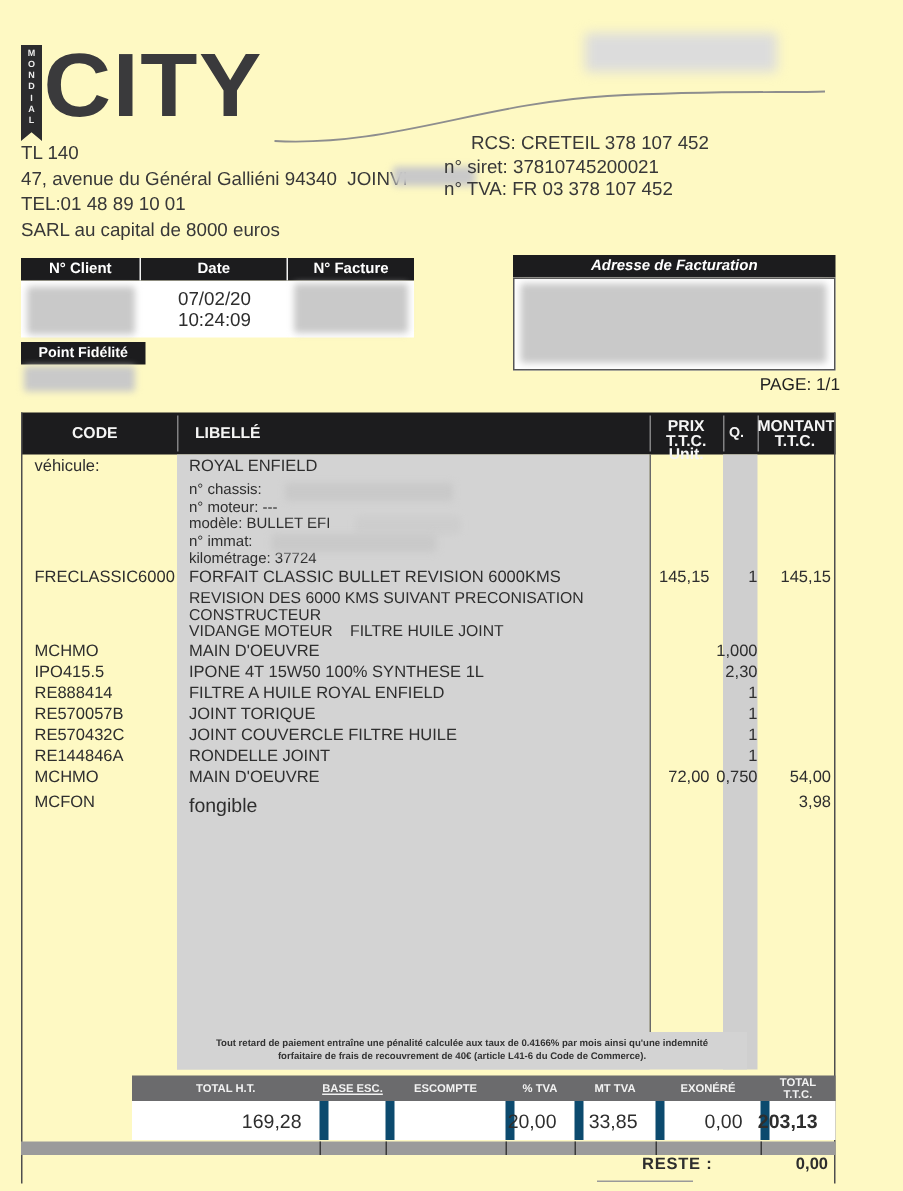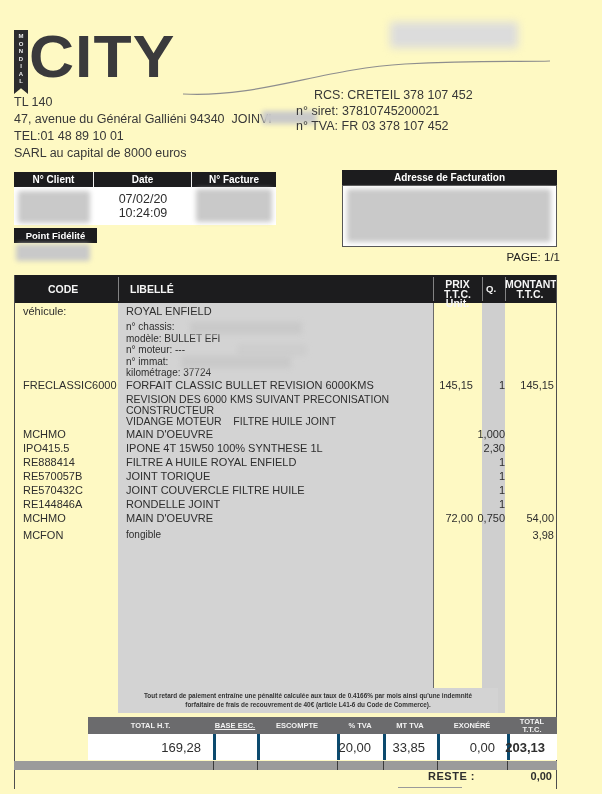--- a/index.html
+++ b/index.html
@@ -48,21 +48,21 @@
   .c1 { width:80px; } .c2 { width:98px; } .c3 { width:84px; }
   .date-val { width:98px; text-align:center; font-size:12.5px; padding-top:5px; }
 
   .fid-head {
     left:14px; top:228px; width:83px; height:15px;
     font-size:9.5px; display:flex; align-items:center; justify-content:center;
   }
 
   .bill-head {
     left:342px; top:170px; width:215px; height:15px;
-    font-size:10px; display:flex; align-items:center; justify-content:center;
+    font-size:10px; display:flex; align-items:center; justify-content:center;font-style:italic;
   }
   .bill-body { left:342px; top:185px; width:215px; height:62px; border:1px solid #555; background:#fff; }
 
   .page-label { left:462px; top:251px; width:98px; text-align:right; font-size:11.5px; color:#222; }
 
   
   .mt-head { left:14px; top:275px; width:543px; height:28px; background:#1c1c1e; }
   .mt-head .lbl { position:absolute; color:#f5f5f5; font-weight:bold; font-size:10.5px; }
   .mt-sep { position:absolute; top:2px; bottom:2px; width:1px; background:rgba(255,255,255,.45); }
   .two-line { font-size:8.5px; line-height:9.5px; text-align:center; }
@@ -88,21 +88,21 @@
 
   
   .totals { left:88px; top:717px; width:469px; }
   .totals .thead { display:flex; height:17px; background:#6b6b6d; }
   .totals .thead div {
     color:#f2f2f2; font-weight:bold; font-size:7.5px; line-height:8px;
     display:flex; align-items:center; justify-content:center; text-align:center;
   }
   .totals .tvals { display:flex; height:26px; background:#fff; }
   .totals .tvals div {
-    border-left:3px solid #0c4a6e; font-size:13px;
+    border-left:6px solid #0c4a6e; font-size:13px;
     display:flex; align-items:center; justify-content:flex-end; padding-right:12px;
   }
   .totals .tvals div:first-child { border-left:none; }
   .t1{width:125px;} .t2{width:44px;text-decoration:underline;} .t3{width:80px;} .t4{width:46px;}
   .t5{width:54px;} .t6{width:70px;} .t7{width:50px;}
   .tvals .t7 { font-weight:bold; padding-right:3px; }
   .tvals .t4, .tvals .t5 { padding-right:6px; }
   .tvals .t6 { padding-right:9px; }
 
   .graybar { left:14px; top:761px; width:543px; height:9px; background:#9b9b9b; }
@@ -195,25 +195,25 @@
       <span class="cp"></span>
       <span class="cq"></span>
       <span class="cm"></span>
     </div>
     <div class="row small" style="height:11.5px;">
       <span class="cc"></span>
         <span class="cl">n° chassis:</span>
     </div>
     <div class="row small" style="height:11.5px;">
       <span class="cc"></span>
+        <span class="cl">n° moteur: ---</span>
+    </div>
+    <div class="row small" style="height:11.5px;">
+      <span class="cc"></span>
         <span class="cl">modèle: BULLET EFI</span>
-    </div>
-    <div class="row small" style="height:11.5px;">
-      <span class="cc"></span>
-        <span class="cl">n° moteur: ---</span>
     </div>
     <div class="row small" style="height:11.5px;">
       <span class="cc"></span>
         <span class="cl">n° immat:</span>
     </div>
     <div class="row small" style="height:12px;">
       <span class="cc"></span>
         <span class="cl">kilométrage: 37724</span>
     </div>
     <div class="row" style="height:14px;">
@@ -279,21 +279,21 @@
     </div>
     <div class="row" style="height:17px;">
       <span class="cc">MCHMO</span>
       <span class="cl">MAIN D'OEUVRE</span>
       <span class="cp">72,00</span>
       <span class="cq">0,750</span>
       <span class="cm">54,00</span>
     </div>
     <div class="row" style="height:14px;">
       <span class="cc">MCFON</span>
-      <span class="cl" style="font-size:10px;">fongible</span>
+      <span class="cl" style="font-size:13px;">fongible</span>
       <span class="cp"></span>
       <span class="cq"></span>
       <span class="cm">3,98</span>
     </div>
   </div>
 
   <div class="abs blurbox" style="left:190px;top:322px;width:112px;height:12px;"></div>
   <div class="abs blurbox" style="left:237px;top:344px;width:70px;height:12px;opacity:.55;"></div>
   <div class="abs blurbox" style="left:181px;top:356px;width:110px;height:12px;"></div>
 

